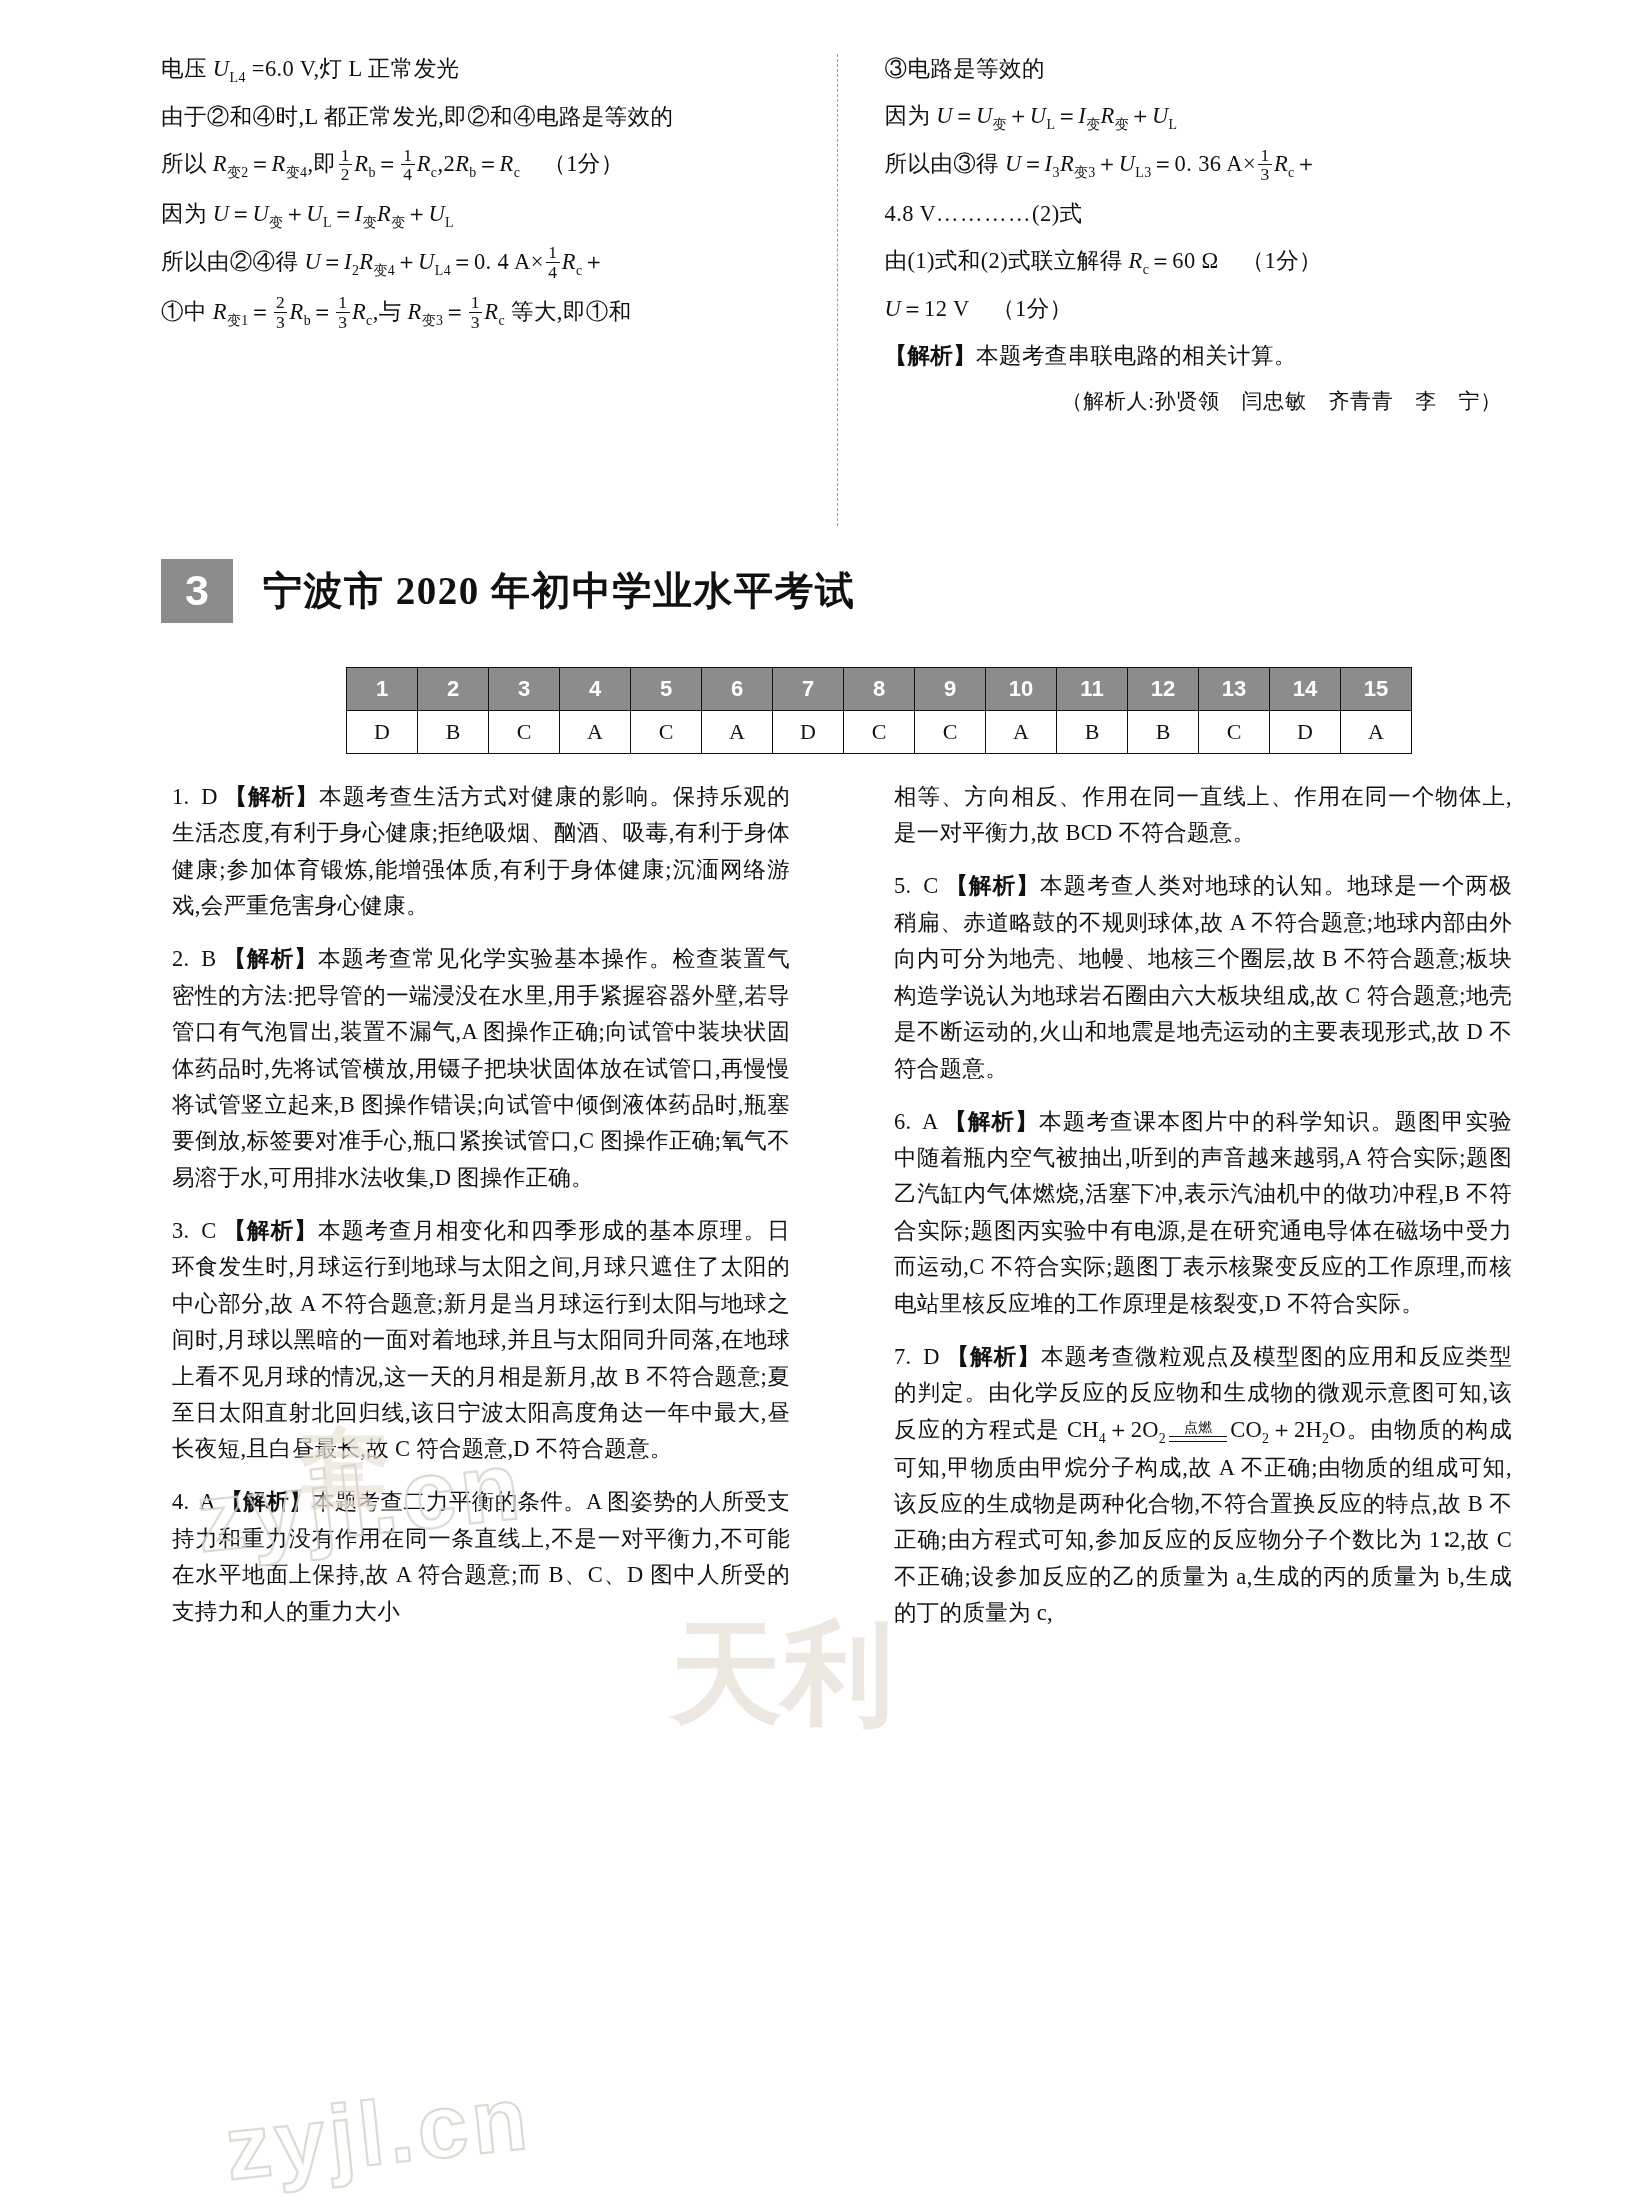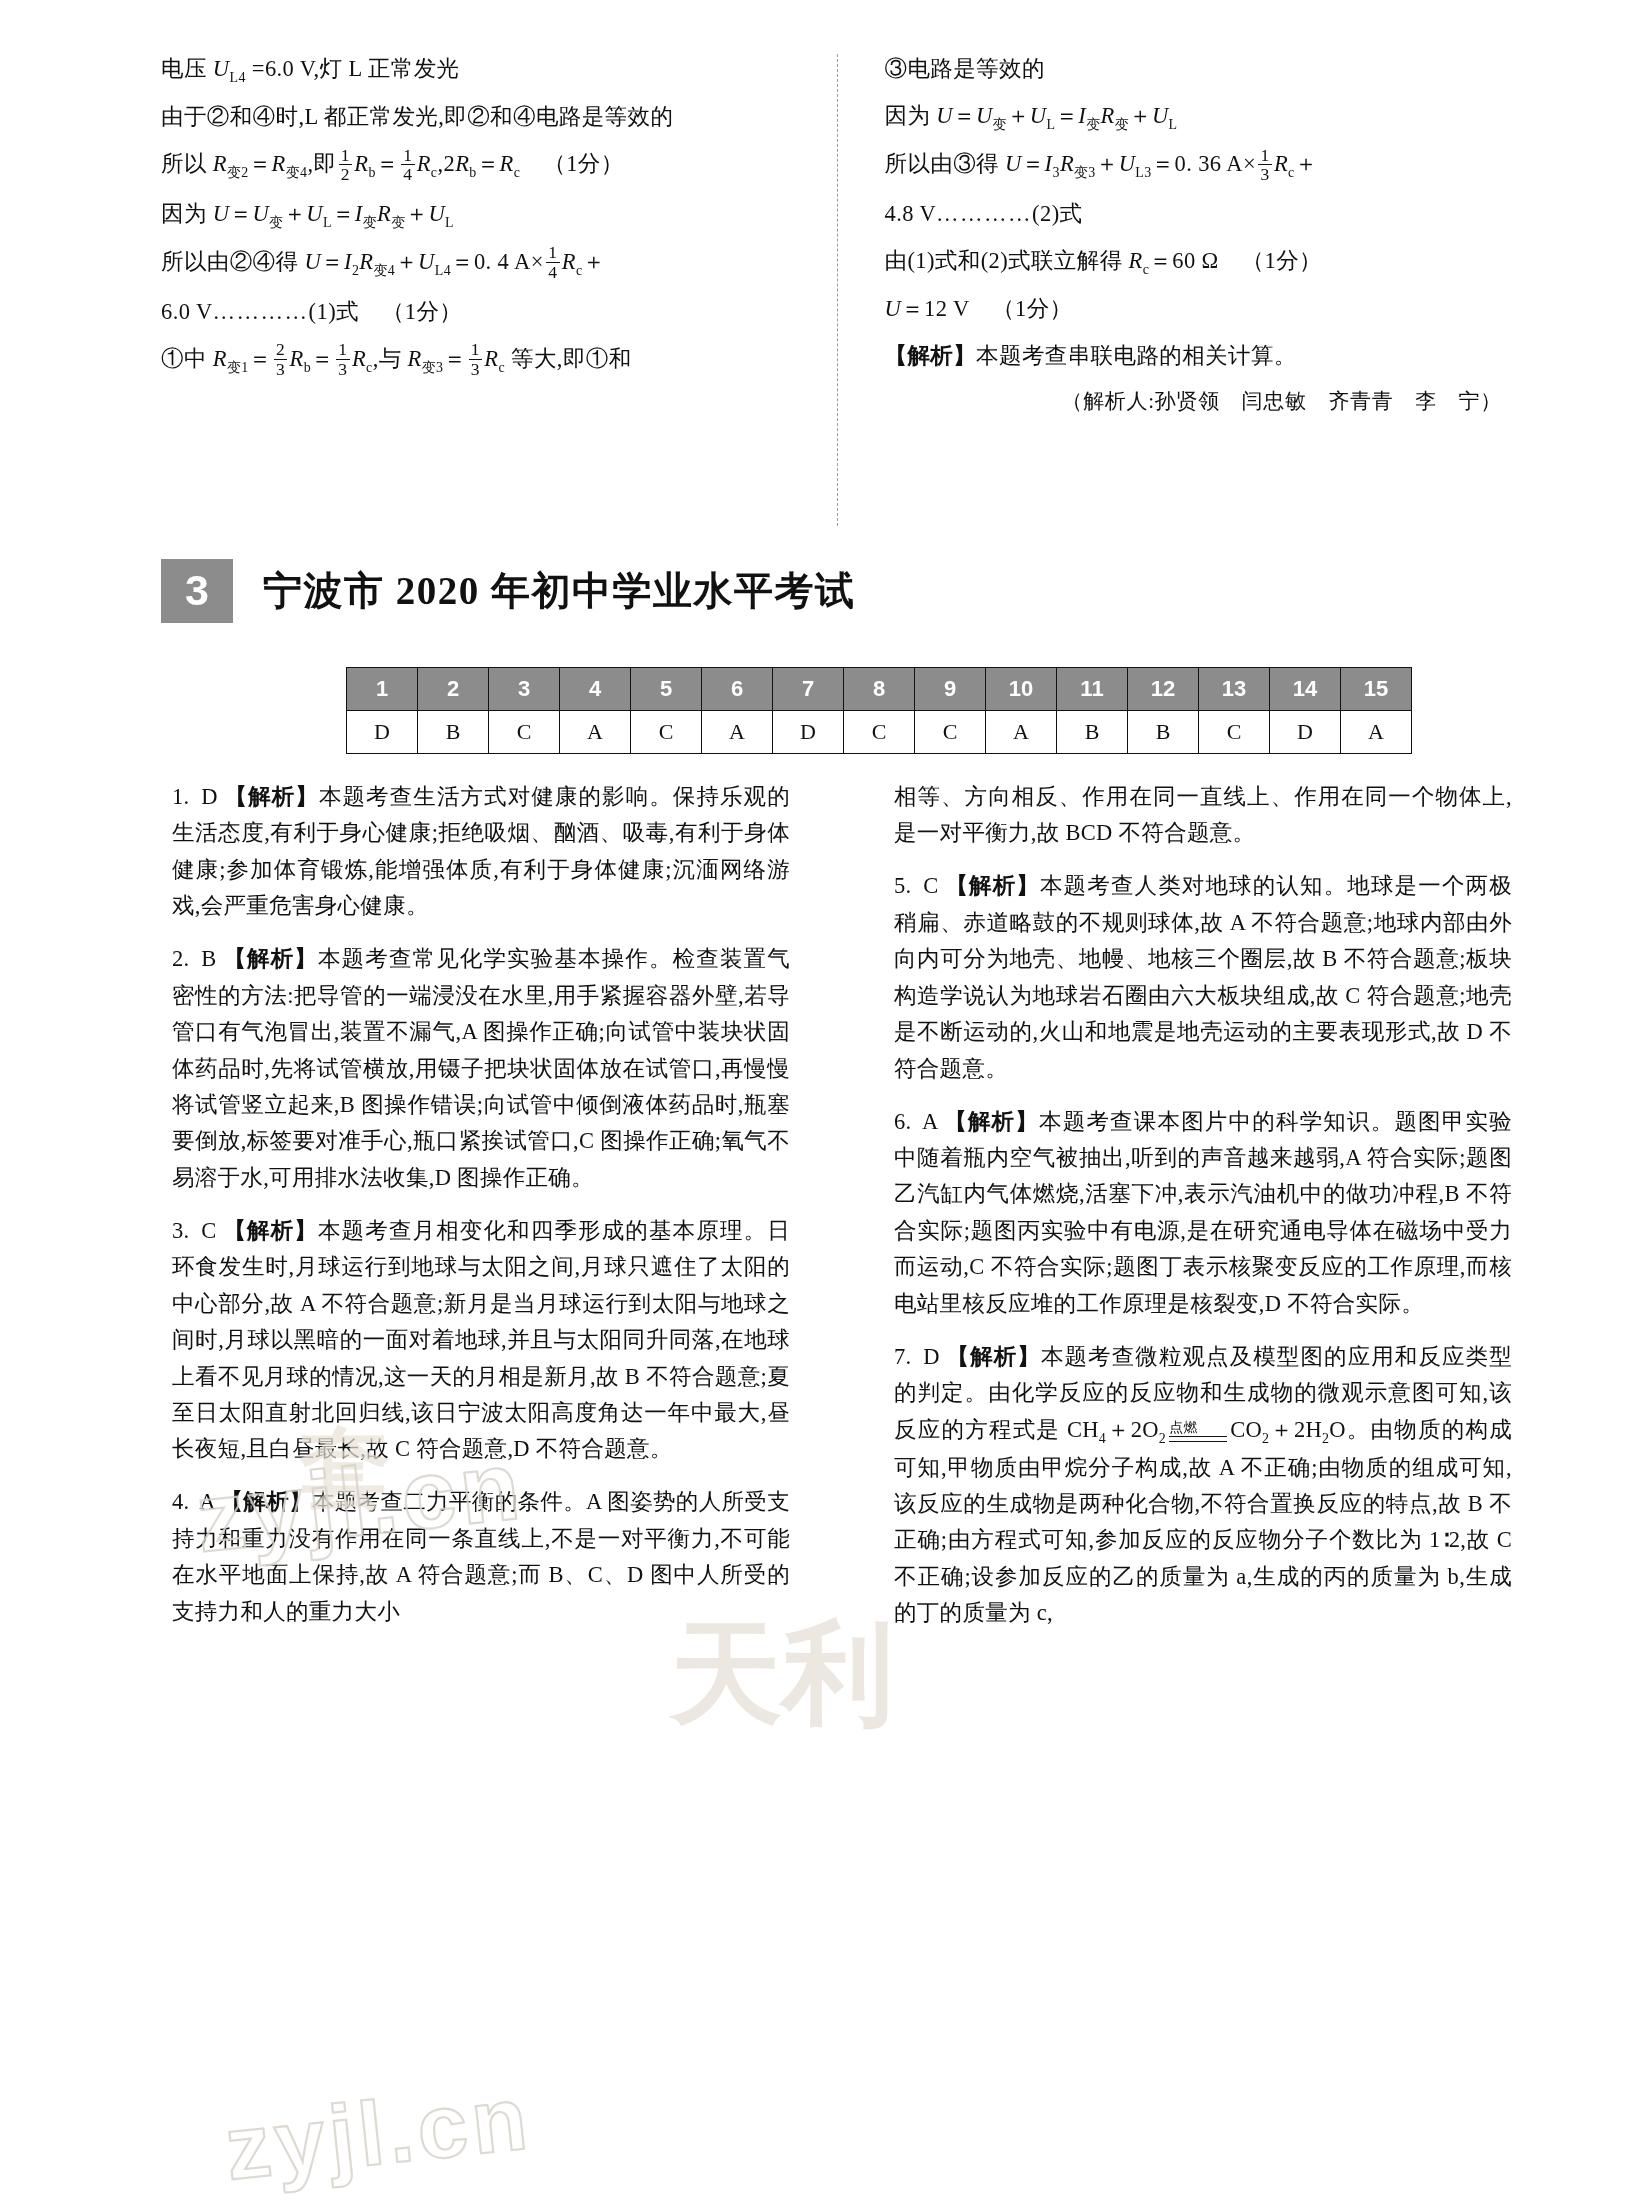--- a/index.html
+++ b/index.html
@@ -143,21 +143,21 @@
   
   .footer{
     position:absolute;
     left:0;top:2120px;width:1647px;
     text-align:center;
     font-size:22.5px;
     letter-spacing:1.5px;
   }
   .eq-over{
     display:inline-block;
-    text-align:left;
+    text-align:center;
     line-height:1;
     vertical-align:middle;
     margin:0 3px;
   }
   .eq-over .top{display:block;font-size:0.62em;}
   .eq-over .bot{display:block;border-top:1.1px solid #111;border-bottom:1.1px solid #111;height:3.7px;width:58px;margin:0.7px auto 0;}
 </style>
 </head>
 <body>
 
@@ -175,23 +175,20 @@
         由于②和④时,L 都正常发光,即②和④电路是等效的
       </p>
       <p class="line">
         所以 <span class="ital">R</span><sub>变2</sub>＝<span class="ital">R</span><sub>变4</sub>,即<span class="frac"><span class="num">1</span><span class="den">2</span></span><span class="ital">R</span><sub>b</sub>＝<span class="frac"><span class="num">1</span><span class="den">4</span></span><span class="ital">R</span><sub>c</sub>,2<span class="ital">R</span><sub>b</sub>＝<span class="ital">R</span><sub>c</sub>　（1分）
       </p>
       <p class="line">
         因为 <span class="ital">U</span>＝<span class="ital">U</span><sub>变</sub>＋<span class="ital">U</span><sub>L</sub>＝<span class="ital">I</span><sub>变</sub><span class="ital">R</span><sub>变</sub>＋<span class="ital">U</span><sub>L</sub>
       </p>
       <p class="line">
         所以由②④得 <span class="ital">U</span>＝<span class="ital">I</span><sub>2</sub><span class="ital">R</span><sub>变4</sub>＋<span class="ital">U</span><sub>L4</sub>＝0. 4 A×<span class="frac"><span class="num">1</span><span class="den">4</span></span><span class="ital">R</span><sub>c</sub>＋
-      </p>
-      <p class="line">
-        6.0 V<span class="dots">…………</span>(1)式　（1分）
       </p>
       <p class="line">
         ①中 <span class="ital">R</span><sub>变1</sub>＝<span class="frac"><span class="num">2</span><span class="den">3</span></span><span class="ital">R</span><sub>b</sub>＝<span class="frac"><span class="num">1</span><span class="den">3</span></span><span class="ital">R</span><sub>c</sub>,与 <span class="ital">R</span><sub>变3</sub>＝<span class="frac"><span class="num">1</span><span class="den">3</span></span><span class="ital">R</span><sub>c</sub> 等大,即①和
       </p>
     </div>
 
     <div class="col right">
       <p class="line">③电路是等效的</p>
       <p class="line">
         因为 <span class="ital">U</span>＝<span class="ital">U</span><sub>变</sub>＋<span class="ital">U</span><sub>L</sub>＝<span class="ital">I</span><sub>变</sub><span class="ital">R</span><sub>变</sub>＋<span class="ital">U</span><sub>L</sub>

